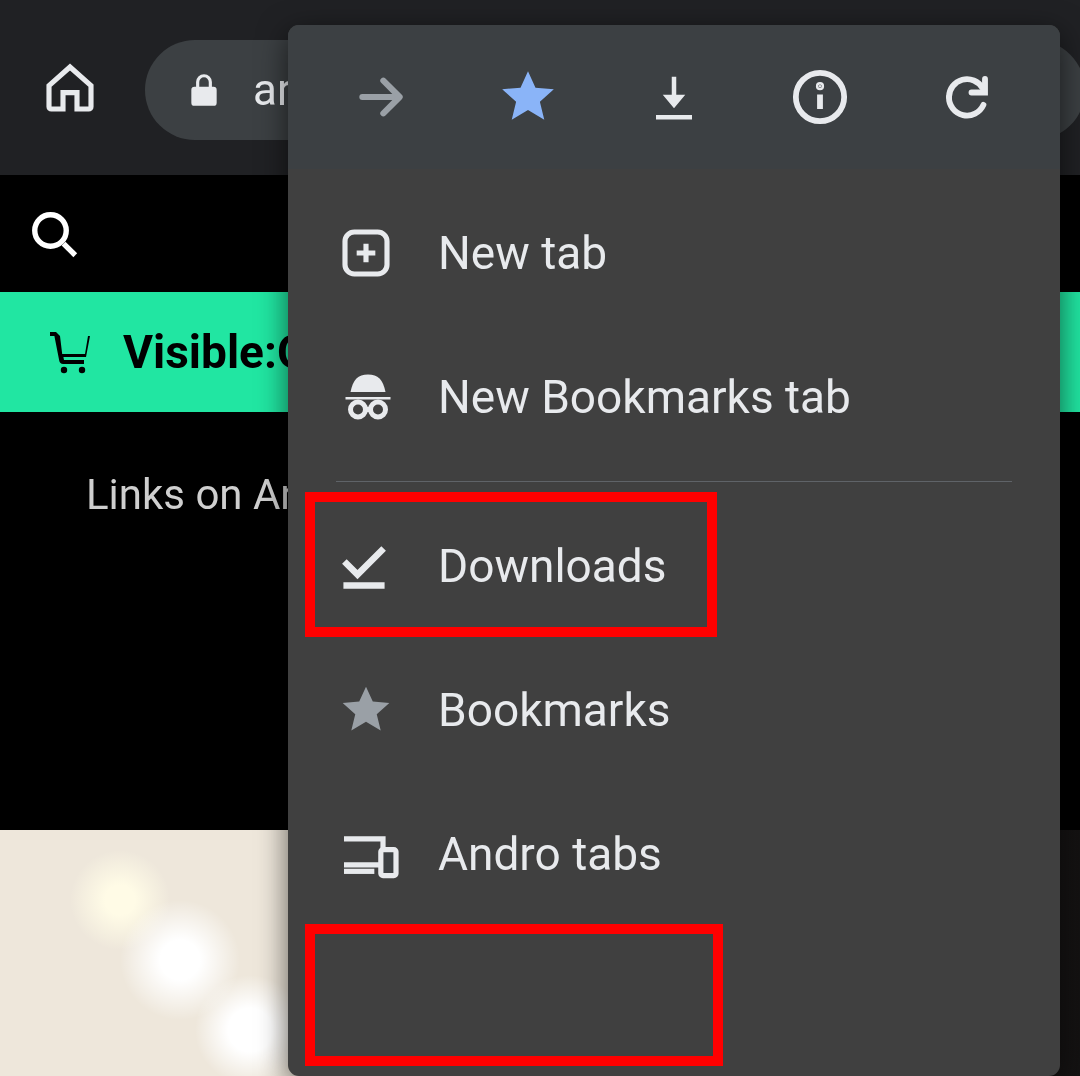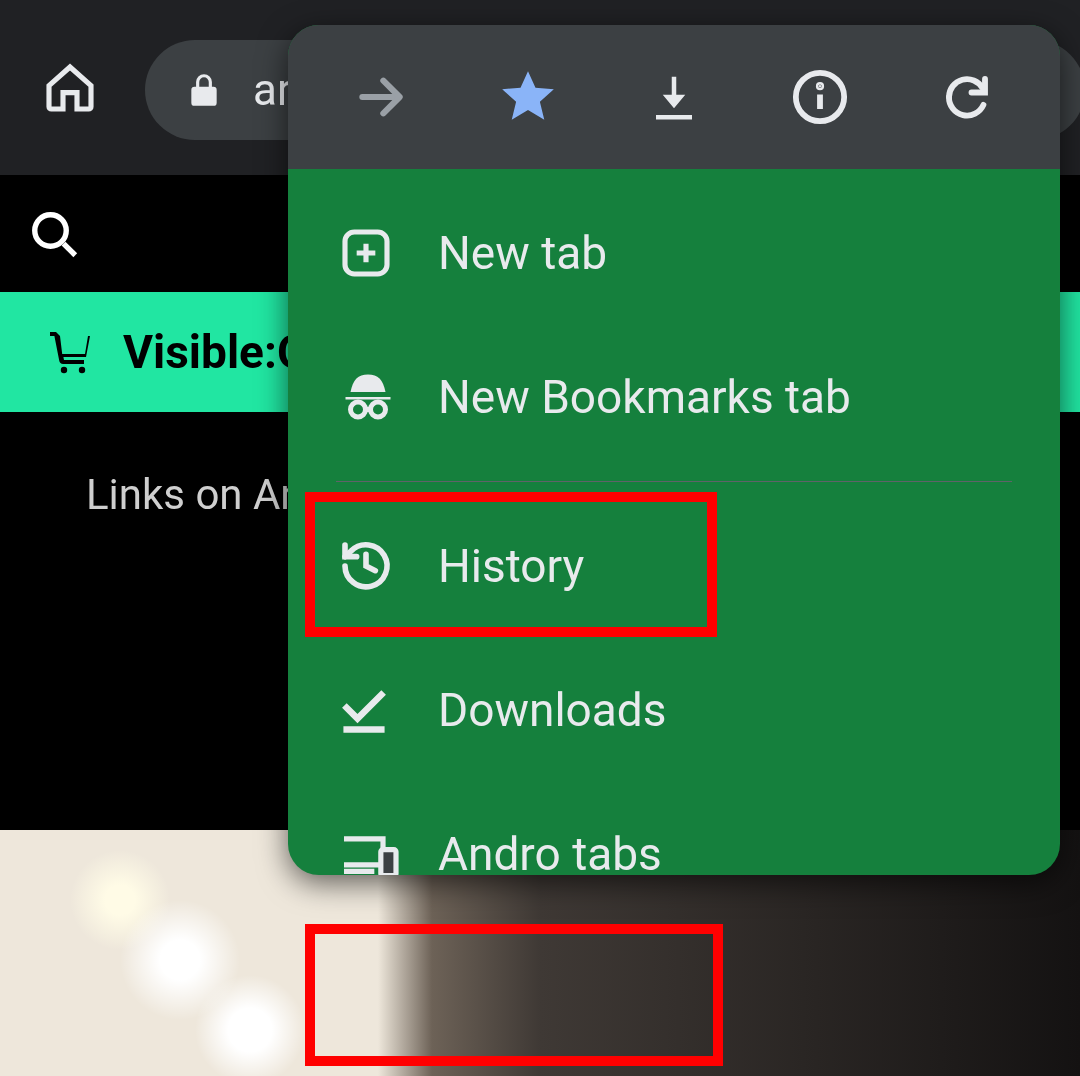--- a/index.html
+++ b/index.html
@@ -6,21 +6,21 @@
   .browser-top-bar{position:absolute;left:0;top:0;width:1080px;height:175px;background:#202124;display:flex;align-items:center}
   .home-btn{width:140px;height:175px;display:flex;align-items:center;justify-content:center}
   .url-pill{position:absolute;left:145px;top:40px;height:100px;border-radius:60px;background:#3c4043;display:flex;align-items:center;padding-left:40px;color:#e8eaed;font-size:44px;font-weight:400;width:900px;overflow:hidden}
   .lock{margin-right:30px;display:inline-block}
   .page-bg{position:absolute;left:0;top:175px;width:1080px;height:901px;background:#000}
   .page-header{height:120px;display:flex;align-items:center;padding-left:28px}
   .promo-bar{position:absolute;top:292px;left:0;width:1080px;height:120px;background:#21e6a2;display:flex;align-items:center;padding-left:45px;font-size:46px;font-weight:700;color:#000}
   .cart-ico{margin-right:28px}
   .body-text{position:absolute;top:470px;left:86px;color:#cfcfcf;font-size:42px}
   .article-img{position:absolute;top:830px;left:0;width:1080px;height:246px;background:radial-gradient(circle at 180px 130px,#fff 0 20px,transparent 60px),radial-gradient(circle at 120px 70px,#fffbe6 0 15px,transparent 50px),radial-gradient(circle at 250px 200px,#fff 0 22px,transparent 55px),linear-gradient(90deg,#eee7db 0 35%, #6d6257 40%, #3f3935 50%, #141212 100%)}
-  .overflow-menu{position:absolute;left:288px;top:25px;width:772px;height:850px;background:#15803d;border-radius:31px;box-shadow:0 8px 30px rgba(0,0,0,.6);overflow:hidden}
+  .overflow-menu{position:absolute;left:288px;top:25px;width:772px;height:1051px;background:#404040;border-radius:11px;box-shadow:0 8px 30px rgba(0,0,0,.6);overflow:hidden}
   .menu-action-row{height:143px;background:#3c4043;display:flex;align-items:center;justify-content:space-around;padding:0 20px;border-bottom:1px solid #3c4043}
   .action-btn{width:100px;height:100px;display:flex;align-items:center;justify-content:center;border-radius:50px}
   .menu-list{padding-top:12px}
   .menu-item{height:144px;display:flex;align-items:center;padding-left:50px;color:#e8eaed;font-size:46px}
   .menu-item .ico-slot{width:100px;display:flex;justify-content:flex-start}
   .menu-divider{height:1px;background:#5f6368;margin:12px 48px}
   .hl-red{position:absolute;border:10px solid #ff0000;box-sizing:border-box;pointer-events:none}
   svg{display:block}
 </style>
 </head>
@@ -124,41 +124,39 @@
             <circle cx="8" cy="17" r="3" fill="none" stroke="#e8eaed" stroke-width="2"></circle>
             <circle cx="16" cy="17" r="3" fill="none" stroke="#e8eaed" stroke-width="2"></circle>
             <path d="M11 17h2" stroke="#e8eaed" stroke-width="2"></path>
           </svg>
       </span>
       <span>New Bookmarks tab</span>
     </div>
 
     <div class="menu-divider"></div>
 
-    <div class="menu-item">
-      <span class="ico-slot">
-        <svg width="56" height="56" viewBox="0 0 24 24" fill="none" stroke="#e8eaed" stroke-width="2.4" stroke-linecap="round">
-            <path d="M3 12a9 9 0 1 0 2.6-6.4L3 8"></path>
-            <path d="M3 3v5h5"></path>
-            <path d="M12 7v5l4 2"></path>
-          </svg>
-      </span>
-      <span>History</span>
-    </div>
 
     <div class="menu-item">
       <span class="ico-slot">
         <svg width="52" height="52" viewBox="0 0 24 24" fill="none" stroke="#e8eaed" stroke-width="3" stroke-linecap="square">
             <path d="m4 11 5 5L20 5"></path>
             <path d="M4 21h16"></path>
           </svg>
       </span>
       <span>Downloads</span>
     </div>
 
+    <div class="menu-item">
+      <span class="ico-slot">
+        <svg width="56" height="56" viewBox="0 0 24 24" fill="#9aa0a6">
+            <path d="m12 2 2.9 6.4 7.1.6-5.4 4.8 1.7 7L12 17l-6.3 3.8 1.7-7L2 9l7.1-.6z"></path>
+          </svg>
+      </span>
+      <span>Bookmarks</span>
+    </div>
 
     <div class="menu-item">
       <span class="ico-slot">
         <svg width="64" height="52" viewBox="0 0 28 24" fill="none" stroke="#e8eaed" stroke-width="2.4">
             <path d="M2 5h18v12H2"></path>
             <path d="M2 20h14"></path>
             <rect x="19" y="10" width="7" height="12" rx="1" fill="#3c4043"></rect>
           </svg>
       </span>
       <span>Andro tabs</span>

